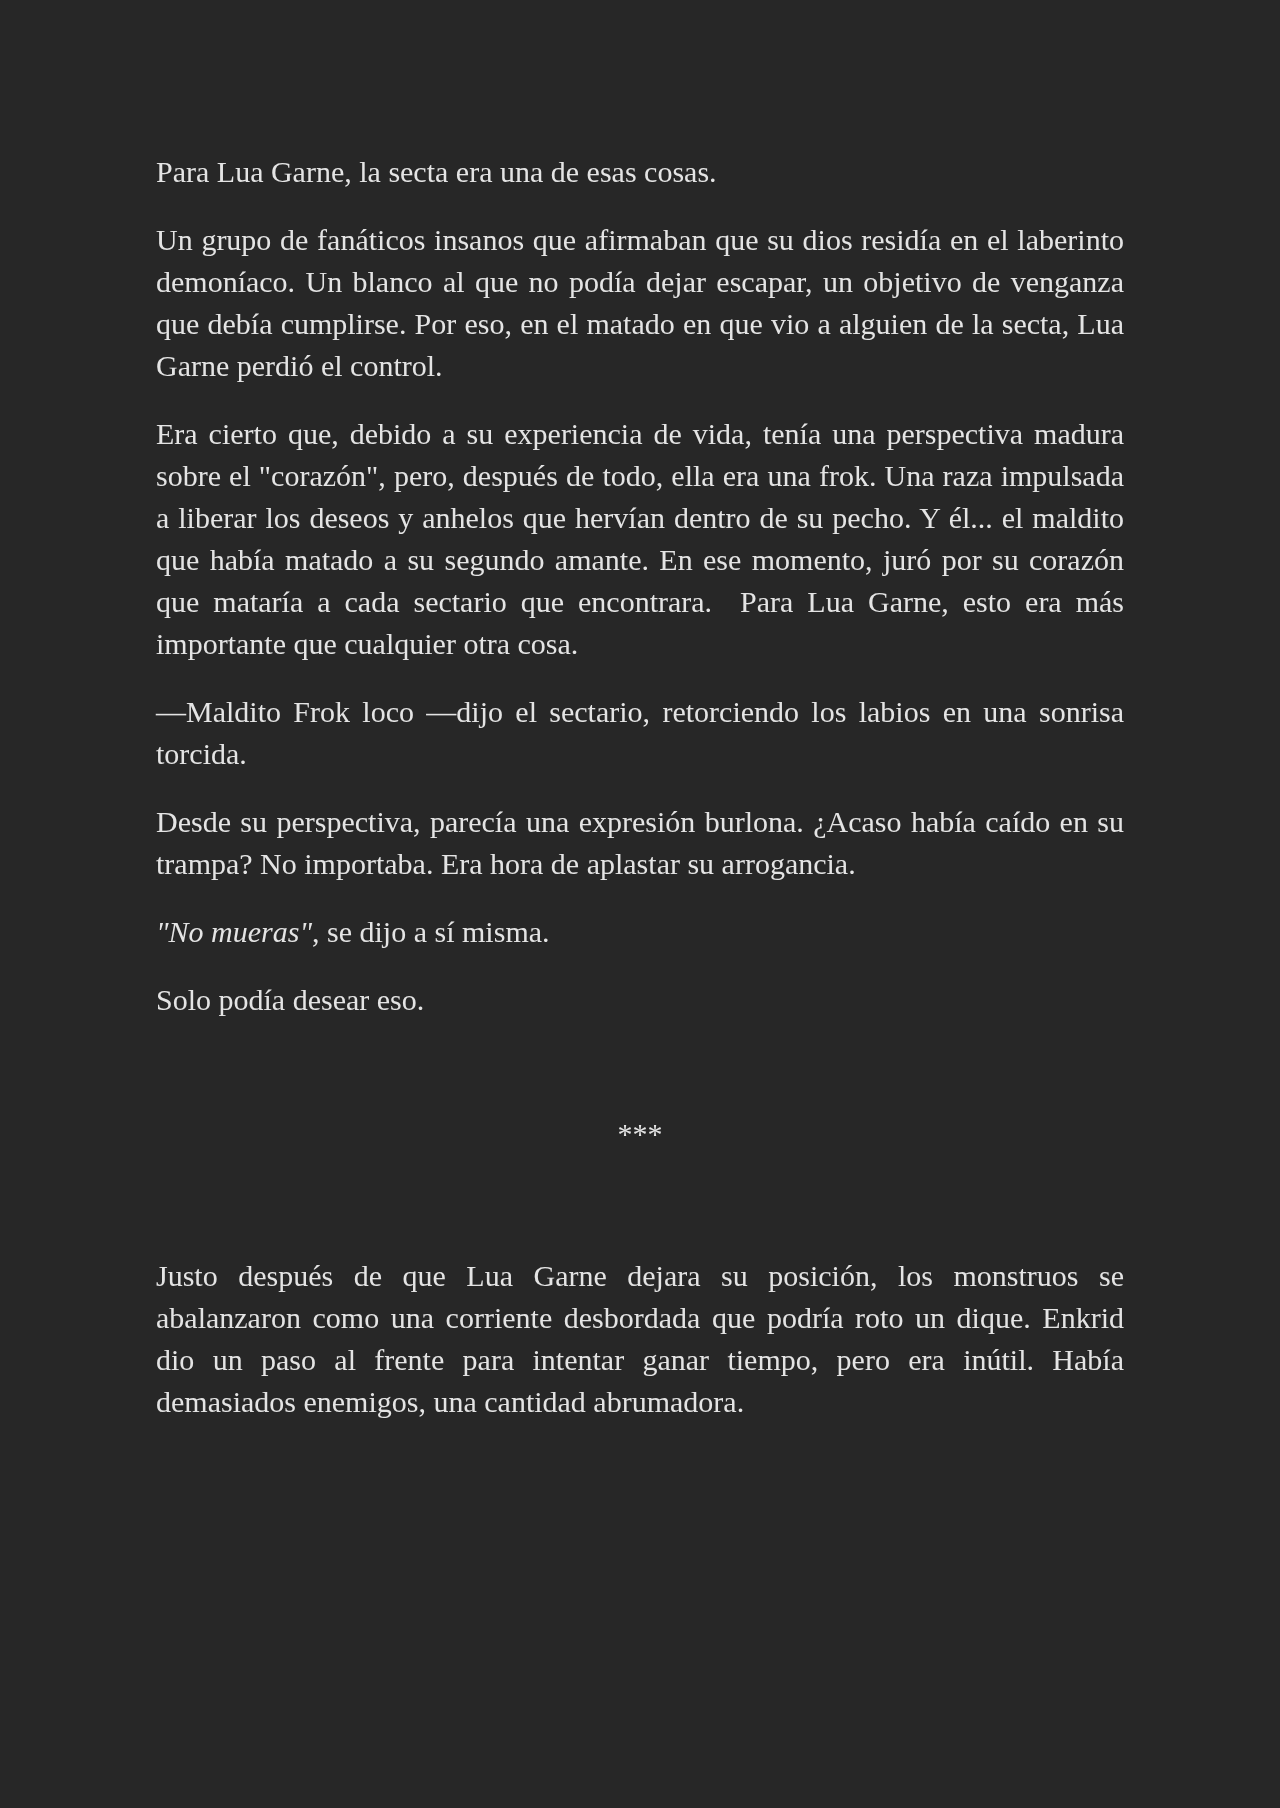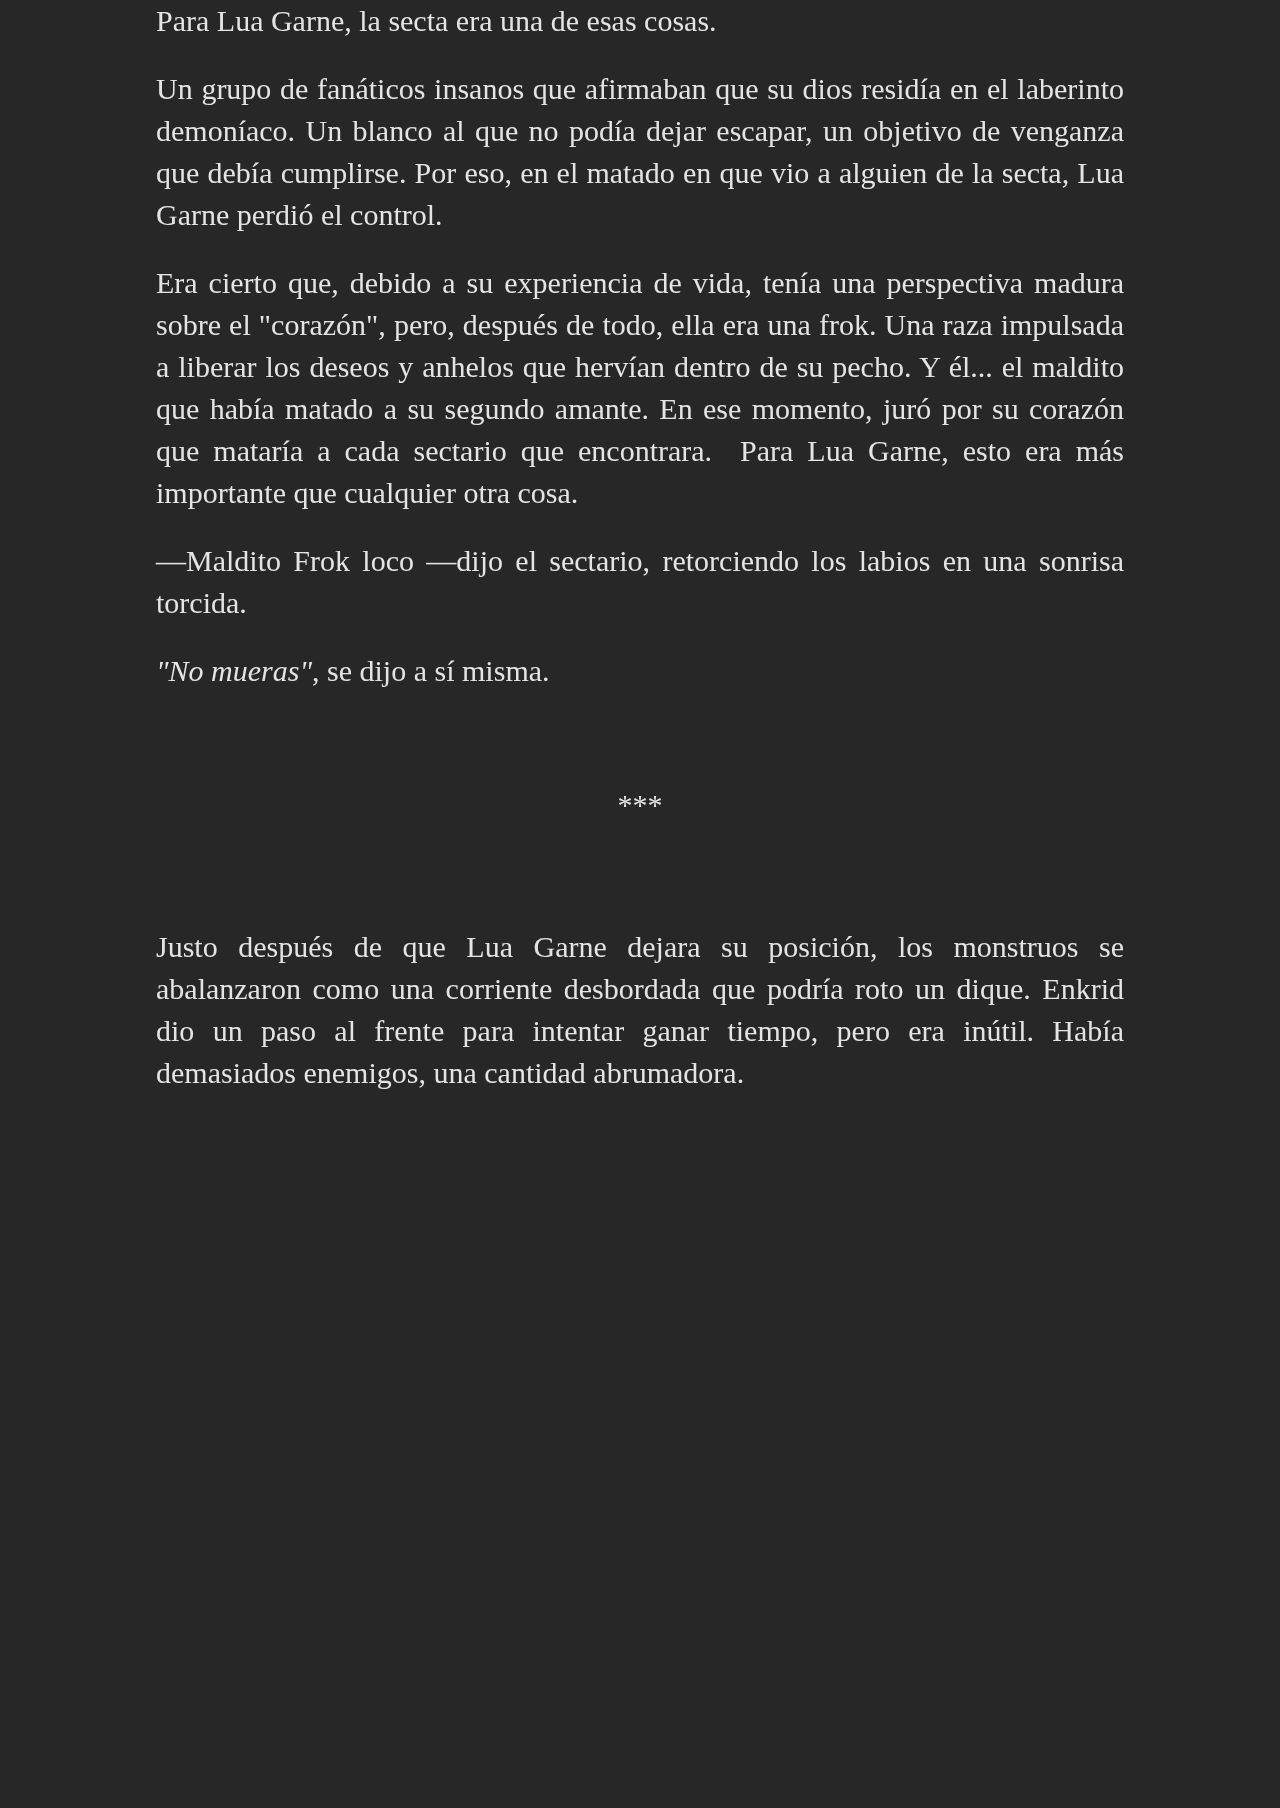--- a/index.html
+++ b/index.html
@@ -20,20 +20,21 @@
     color: var(--fg);
   }
   .reader-page {
     width: 1280px;
     height: 1808px;
     background: var(--bg);
   }
   .content {
     width: 968px;
     margin: 0 auto;
+    padding-top: 151px;
   }
   p.para {
     margin: 0 0 26px 0;
     font-size: 30px;
     line-height: 42px;
     text-align: justify;
     text-justify: inter-word;
     color: var(--fg);
   }
   p.para em {
@@ -49,17 +50,19 @@
 </style>
 </head>
 <body>
 
 <main class="reader-page">
   <div class="content">
     <p class="para">Para Lua Garne, la secta era una de esas cosas.</p>
     <p class="para">Un grupo de fanáticos insanos que afirmaban que su dios residía en el laberinto demoníaco. Un blanco al que no podía dejar escapar, un objetivo de venganza que debía cumplirse. Por eso, en el matado en que vio a alguien de la secta, Lua Garne perdió el control.</p>
     <p class="para">Era cierto que, debido a su experiencia de vida, tenía una perspectiva madura sobre el "corazón", pero, después de todo, ella era una frok. Una raza impulsada a liberar los deseos y anhelos que hervían dentro de su pecho. Y él... el maldito que había matado a su segundo amante. En ese momento, juró por su corazón que mataría a cada sectario que encontrara.&nbsp; Para Lua Garne, esto era más importante que cualquier otra cosa.</p>
     <p class="para">—Maldito Frok loco —dijo el sectario, retorciendo los labios en una sonrisa torcida.</p>
+    <p class="para">Desde su perspectiva, parecía una expresión burlona. ¿Acaso había caído en su trampa? No importaba. Era hora de aplastar su arrogancia.</p>
     <p class="para"><em>"No mueras"</em><span>, se dijo a sí misma.</span></p>
+    <p class="para">Solo podía desear eso.</p>
     <p class="separator">***</p>
     <p class="para">Justo después de que Lua Garne dejara su posición, los monstruos se abalanzaron como una corriente desbordada que podría roto un dique. Enkrid dio un paso al frente para intentar ganar tiempo, pero era inútil. Había demasiados enemigos, una cantidad abrumadora.</p>
   </div>
 </main>
 
 </body></html>

